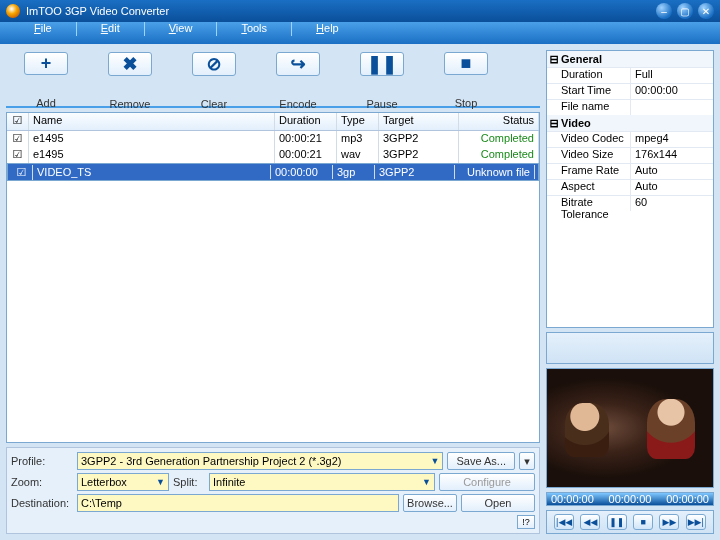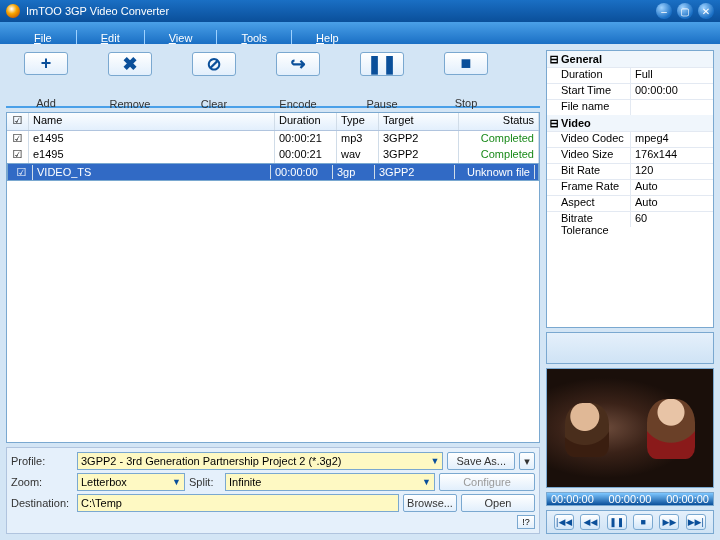--- a/index.html
+++ b/index.html
@@ -1,21 +1,21 @@
 <!DOCTYPE html>
 <html><head>
 <meta charset="utf-8">
 <style>
 * { box-sizing: border-box; margin: 0; padding: 0; font-family: Tahoma, Arial, sans-serif; font-size: 11px; }
 body { background: #d3e5f5; width: 720px; height: 540px; overflow: hidden; }
 .titlebar { height: 22px; background: linear-gradient(#1a6fc4, #0a4f9a); display: flex; align-items: center; padding: 0 6px; color: #fff; }
 .titlebar .logo { width: 14px; height: 14px; border-radius: 50%; background: radial-gradient(circle at 40% 35%, #fff,#f7a600 40%, #c85a00 80%); margin-right: 6px; }
 .titlebar .title { flex: 1; font-weight: normal; }
 .win-btn { width: 16px; height: 16px; border-radius: 50%; background: radial-gradient(circle at 35% 30%, #9ed2ff, #1a6fc4 70%); margin-left: 5px; color:#fff; display:flex; align-items:center; justify-content:center; font-size:10px; cursor:default; }
-.menubar { height: 22px; background: linear-gradient(#4aa0e8, #1a6fc4); display: flex; align-items: flex-end; padding: 0 10px; }
+.menubar { height: 22px; background: linear-gradient(#4aa0e8, #1a6fc4); display: flex; align-items: flex-start; padding: 0 10px; }
 .menubar .m { color:#fff; padding:0 24px; cursor:default; position:relative; }
 .menubar .m::first-letter { text-decoration: underline; }
 .menubar .sep { width:1px; height:14px; background:#9ed2ff; }
 .content { display:flex; padding:6px; gap:6px; height: 496px; }
 .left { flex:1; display:flex; flex-direction:column; gap:4px; }
 .right { width:168px; display:flex; flex-direction:column; gap:4px; }
 .toolbar { display:flex; gap:4px; padding:2px 0 6px 0; border-bottom:2px solid #4aa0e8; }
 .tbtn { width:80px; height:48px; display:flex; flex-direction:column; align-items:center; gap:2px; }
 .tbtn .ico { width:44px; height:28px; border:1px solid #7aa8d0; border-radius:3px; background:linear-gradient(#fff,#e2effc); display:flex; align-items:center; justify-content:center; color:#0a4f9a; font-size:18px; font-weight:bold; }
 .tbtn .lbl { color:#333;margin-top:20px; }
@@ -143,21 +143,21 @@
         <div class="blbl">Profile:</div>
         <div class="sel" style="flex:1">
             <span>3GPP2 - 3rd Generation Partnership Project 2  (*.3g2)</span>
             <span class="arr">▼</span>
           </div>
         <div class="btn">Save As...</div>
         <div class="btn" style="width:16px;padding:0">▾</div>
       </div>
       <div class="brow">
         <div class="blbl">Zoom:</div>
-        <div class="sel" style="width:108px">
+        <div class="sel" style="width:92px">
             <span>Letterbox</span>
             <span class="arr">▼</span>
           </div>
         <div class="blbl" style="width:32px">Split:</div>
         <div class="sel" style="flex:1">
             <span>Infinite</span>
             <span class="arr">▼</span>
           </div>
         <div class="btn dis" style="width:96px">Configure</div>
       </div>
@@ -197,24 +197,20 @@
           <span class="exp">⊟</span>
           <span>Video</span>
         </div>
         <div class="prow">
           <div class="k">Video Codec</div>
           <div class="v">mpeg4</div>
         </div>
         <div class="prow">
           <div class="k">Video Size</div>
           <div class="v">176x144</div>
-        </div>
-        <div class="prow">
-          <div class="k">Bit Rate</div>
-          <div class="v">120</div>
         </div>
         <div class="prow">
           <div class="k">Frame Rate</div>
           <div class="v">Auto</div>
         </div>
         <div class="prow">
           <div class="k">Aspect</div>
           <div class="v">Auto</div>
         </div>
         <div class="prow">

